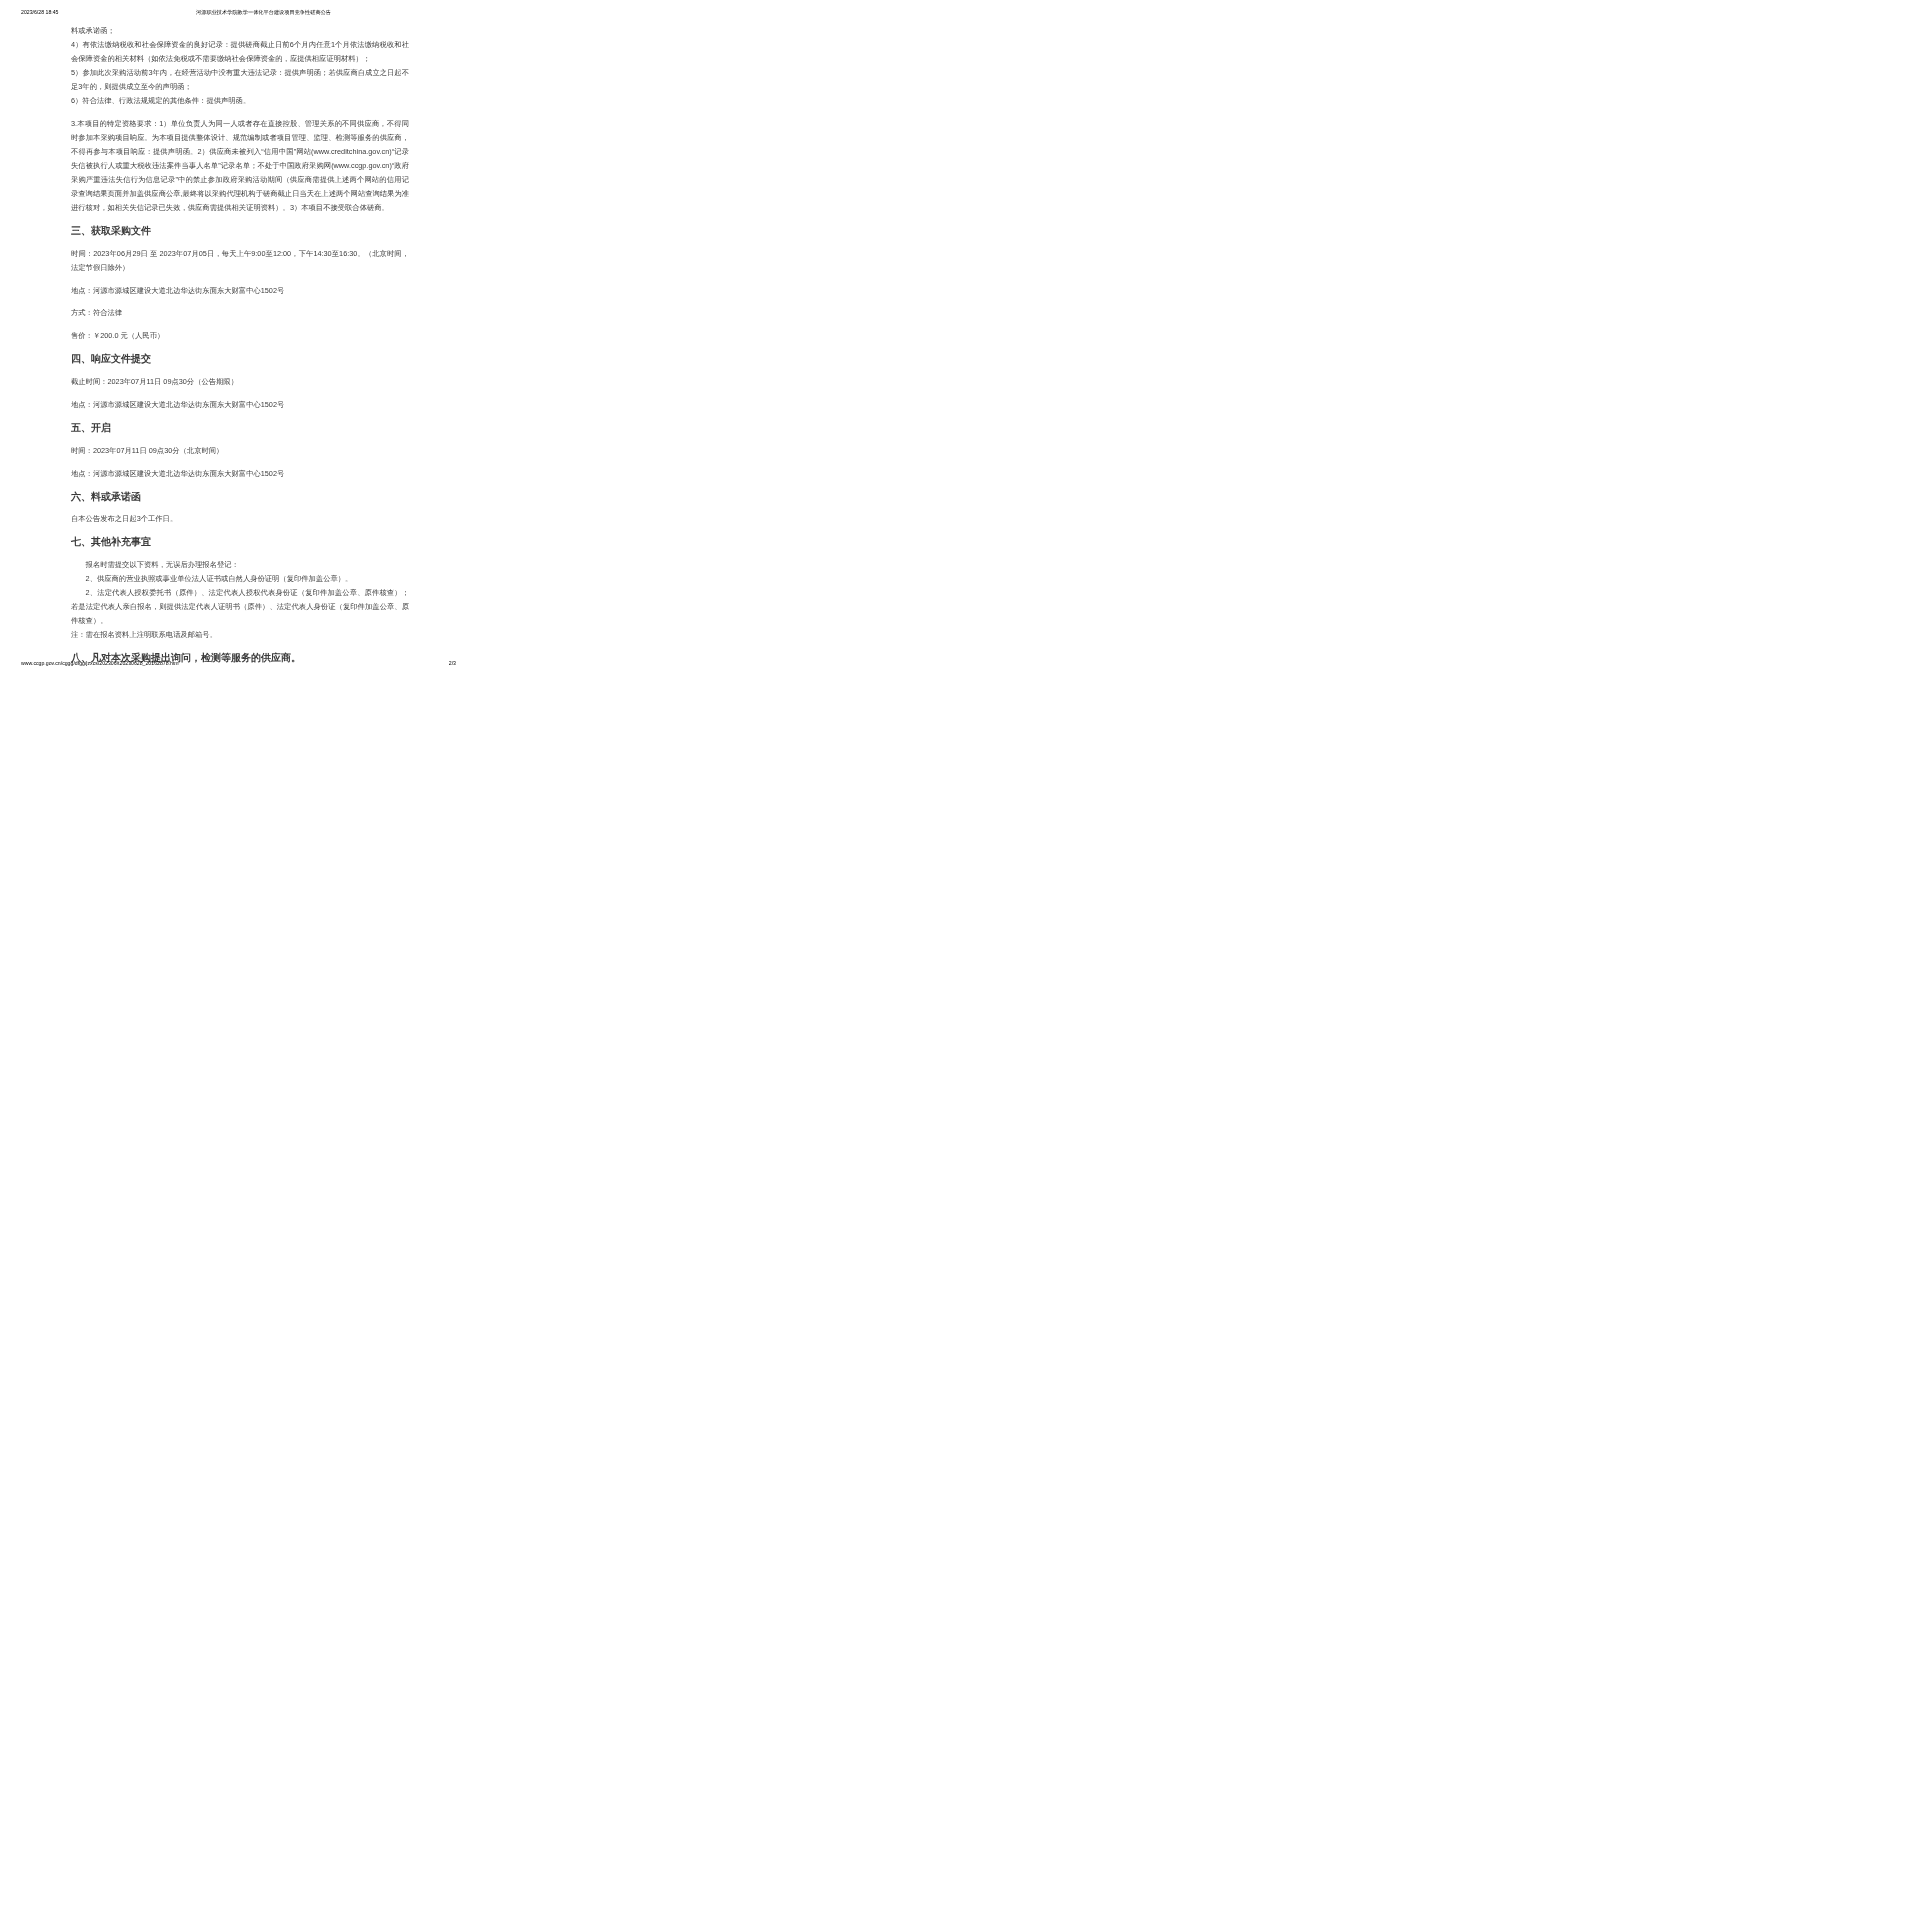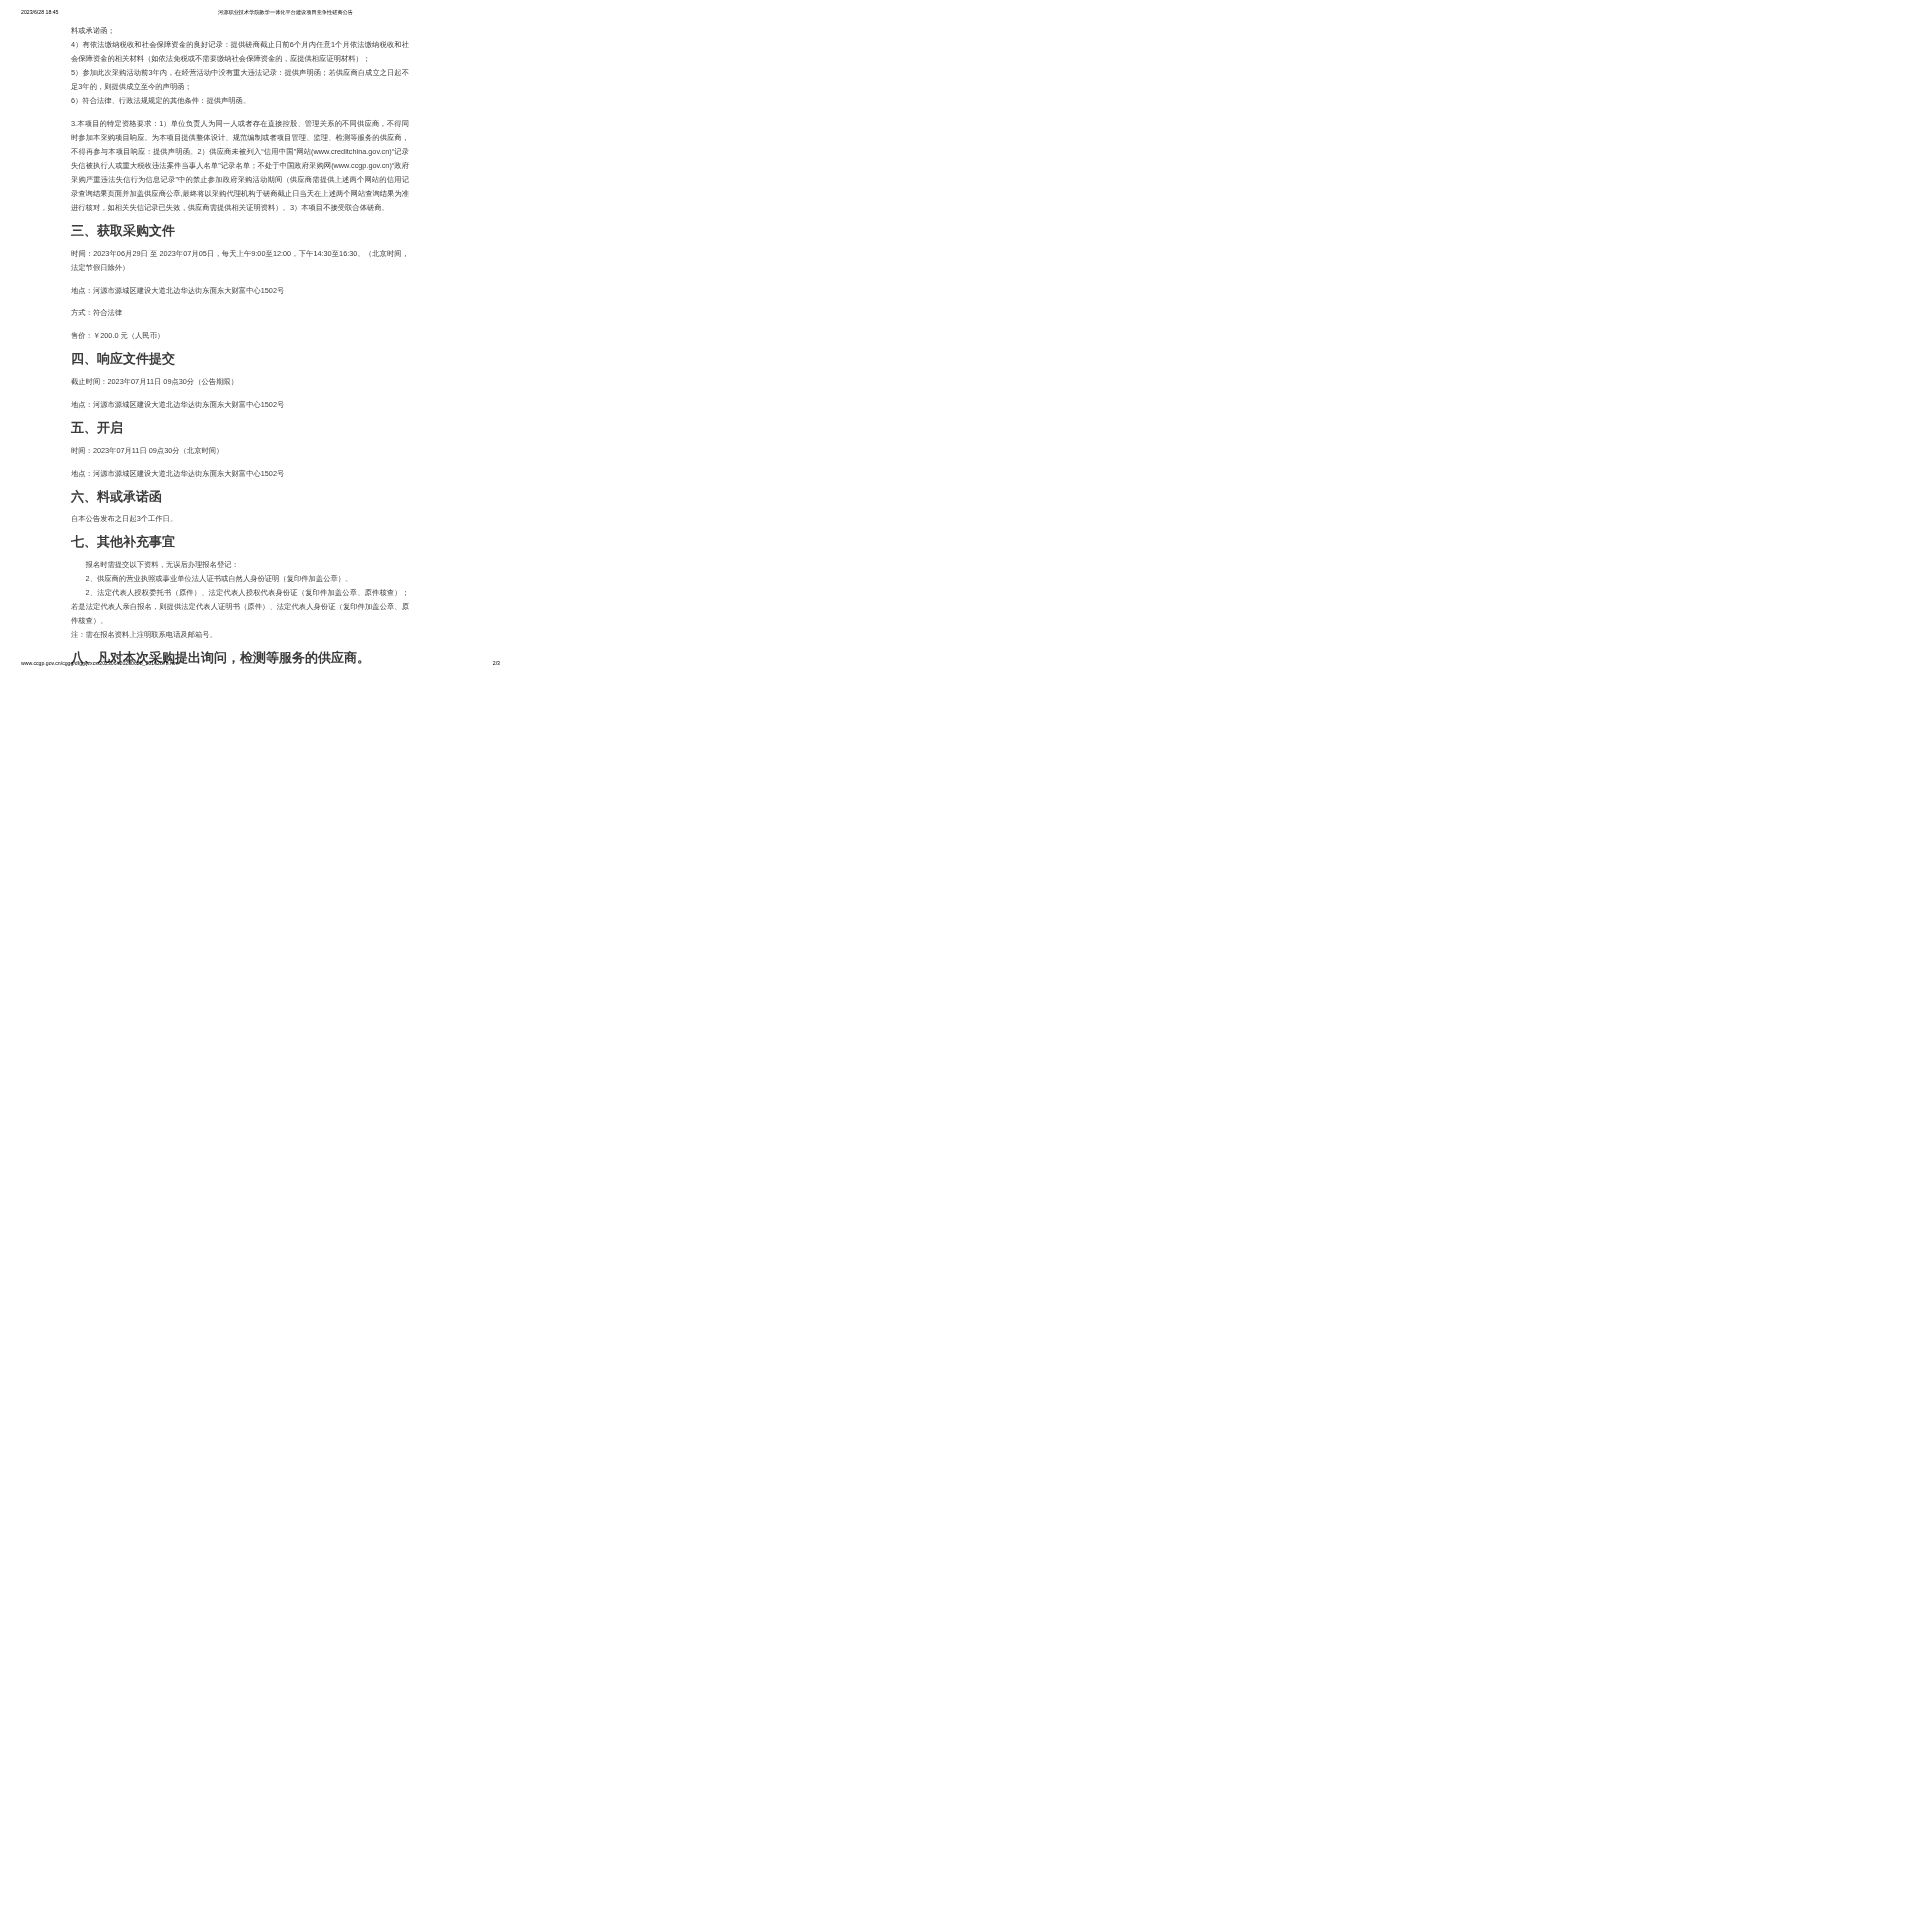--- a/index.html
+++ b/index.html
@@ -3,21 +3,20 @@
 <meta charset="utf-8">
 <style>
   html, body { margin: 0; padding: 0; background: #ffffff; }
   .page {
     position: relative;
     width: 478px;
     height: 676px;
     background: #ffffff;
     font-family: "Liberation Sans", sans-serif;
     overflow: hidden;
-    padding-left: 44px;
   }
   .print-header {
     position: absolute;
     top: 9.2px; left: 21px; right: 21px;
     display: flex;
     align-items: flex-start;
     font-size: 5.2px;
     color: #000000;
   }
   .print-header .hdr-date { white-space: nowrap; }
@@ -30,21 +29,21 @@
     font-size: 7.3px;
     line-height: 14px;
   }
   main.doc p {
     margin: 8.9px 0 0;
     text-align: justify;
   }
   main.doc p.flow { margin-top: 0; }
   main.doc p.indent { text-indent: 2em; }
   main.doc h2 {
-    font-size: 13px;
+    font-size: 10px;
     line-height: 14px;
     font-weight: 700;
     color: #3b3b3b;
     margin: 8.9px 0;
     text-align: left;
   }
   .print-footer {
     position: absolute;
     left: 21px; right: 22px; top: 660px;
     display: flex;

